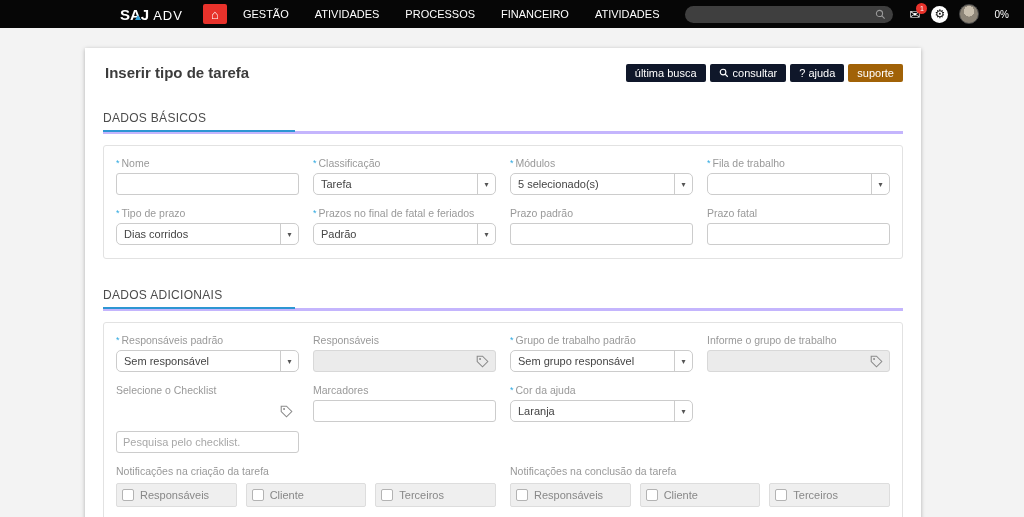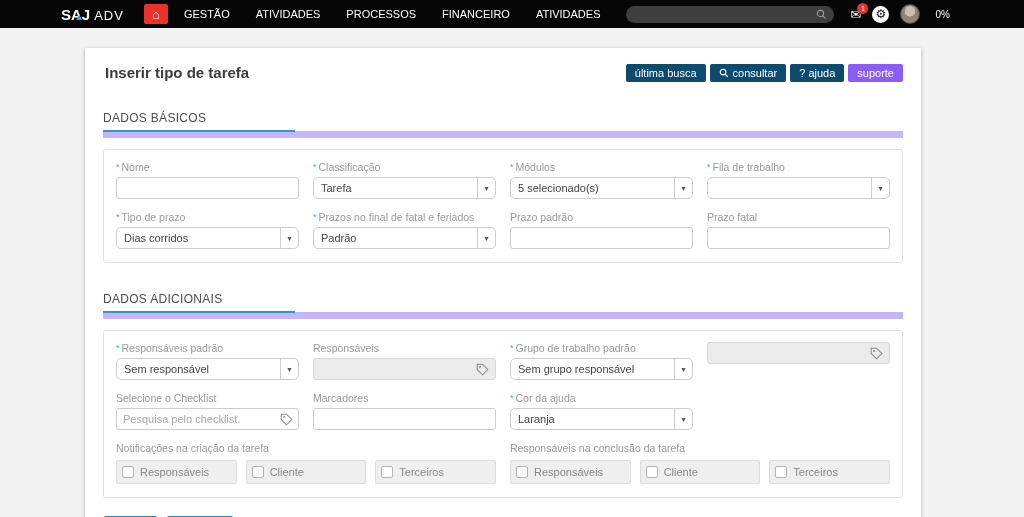--- a/index.html
+++ b/index.html
@@ -6,21 +6,21 @@
   html,body { margin:0; padding:0; }
   body {
     width:1024px; height:517px; overflow:hidden;
     background:#f3f3f3;
     font-family:"Liberation Sans", sans-serif;
   }
 
   
   .topbar {
     height:28px; background:#060606; display:flex; align-items:center;
-    padding:0 14px 0 61px;
+    padding:0 14px 0 120px;
   }
   .logo { position:relative; display:flex; align-items:baseline; margin-right:20px; cursor:default; }
   .logo-saj { color:#fff; font-weight:bold; font-size:15px; }
   .logo-adv { color:#fff; font-size:13px; margin-left:4px; letter-spacing:1px; }
   .logo-tri {
     position:absolute; left:15px; bottom:3px; width:0; height:0;
     border-left:3px solid transparent; border-right:3px solid transparent;
     border-bottom:5px solid #2e9fd6;
   }
   .home-btn {
@@ -63,29 +63,29 @@
   
   .card {
     width:836px; margin:20px 0 0 85px; background:#fff;
     box-shadow:0 1px 4px rgba(0,0,0,.28);
     padding:16px 18px 18px; min-height:429px;
   }
   .card-header { display:flex; justify-content:space-between; align-items:flex-start; }
   .page-title { font-size:15px; font-weight:bold; color:#3c3c3c; padding-left:2px; }
   .actions { display:flex; gap:4px; }
   .btn-small {
-    background:#0c4a6e; color:#fff; font-size:11px; padding:3px 9px;
+    background:#0f172a; color:#fff; font-size:11px; padding:3px 9px;
     border:none; border-radius:2px; display:flex; align-items:center; gap:4px;
     cursor:pointer; font-family:inherit; white-space:nowrap;
   }
-  .btn-suporte { background:#8b5cf6; }
+  .btn-suporte { background:#a16207; }
 
   
   .section { margin-top:26px; }
-  .section-head { border-bottom:7px solid #c4b5fd;text-decoration:underline; }
+  .section-head { border-bottom:3px solid #c4b5fd;text-decoration:underline; }
   .section-title {
     display:inline-block; width:192px; font-size:12px; color:#4c4c4c;
     letter-spacing:.3px; padding-bottom:5px; margin-bottom:-1px;
     border-bottom:2px solid #2d96d3;
   }
   .section-body {
     border:1px solid #e2e2e2; border-radius:3px;
     padding:11px 12px 13px; margin-top:11px;
   }
   .grid { display:grid; grid-template-columns:repeat(4,1fr); column-gap:14px; row-gap:12px; }
@@ -109,21 +109,21 @@
     overflow:hidden; cursor:pointer;
   }
   .select-value { font-size:11px; color:#444; padding-left:7px; white-space:nowrap; overflow:hidden; }
   .select-caret {
     width:18px; align-self:stretch; border-left:1px solid #ccc;
     display:flex; align-items:center; justify-content:center;
     color:#555; font-size:8px; flex:0 0 auto;
   }
 
   .lookup { position:relative; }
-  .lookup .control-input { padding-right:22px; }
+  .lookup .control-input { padding-right:22px;margin-top:31px; }
   .lookup .tag-ico { position:absolute; right:6px; top:5px; }
 
   .control-disabled {
     height:22px; border:1px solid #d8d8d8; border-radius:3px; background:#ebebeb;
     display:flex; align-items:center; justify-content:flex-end; padding-right:6px;
   }
 
   .notif-group { grid-column:span 2; }
   .notif-label { font-size:10.5px; color:#999; margin-bottom:6px; }
   .tiles { display:flex; gap:9px; }
@@ -333,20 +333,23 @@
             <span class="req">*</span>
             <span>Grupo de trabalho padrão</span>
           </div>
           <div class="select">
             <span class="select-value">Sem grupo responsável</span>
             <span class="select-caret">▾</span>
           </div>
         </div>
 
         <div>
+          <div class="field-label">
+            <span>Informe o grupo de trabalho</span>
+          </div>
           <div class="control-disabled">
             <svg class="tag-ico" width="13" height="13" viewBox="0 0 16 16">
               <path d="M1.5 1.5 H8 L14.5 8 L8 14.5 L1.5 8 Z" fill="none" stroke="#8a8a8a" stroke-width="1.3"></path>
               <circle cx="5" cy="5" r="1.2" fill="#8a8a8a"></circle>
             </svg>
           </div>
         </div>
 
         <div>
           <div class="field-label">
@@ -393,21 +396,21 @@
               <span class="tile-label">Cliente</span>
             </div>
             <div class="check-tile">
               <span class="checkbox"></span>
               <span class="tile-label">Terceiros</span>
             </div>
           </div>
         </div>
 
         <div class="notif-group">
-          <div class="notif-label">Responsáveis na conclusão da tarefa</div>
+          <div class="notif-label">Notificações na conclusão da tarefa</div>
           <div class="tiles">
             <div class="check-tile">
               <span class="checkbox"></span>
               <span class="tile-label">Responsáveis</span>
             </div>
             <div class="check-tile">
               <span class="checkbox"></span>
               <span class="tile-label">Cliente</span>
             </div>
             <div class="check-tile">

